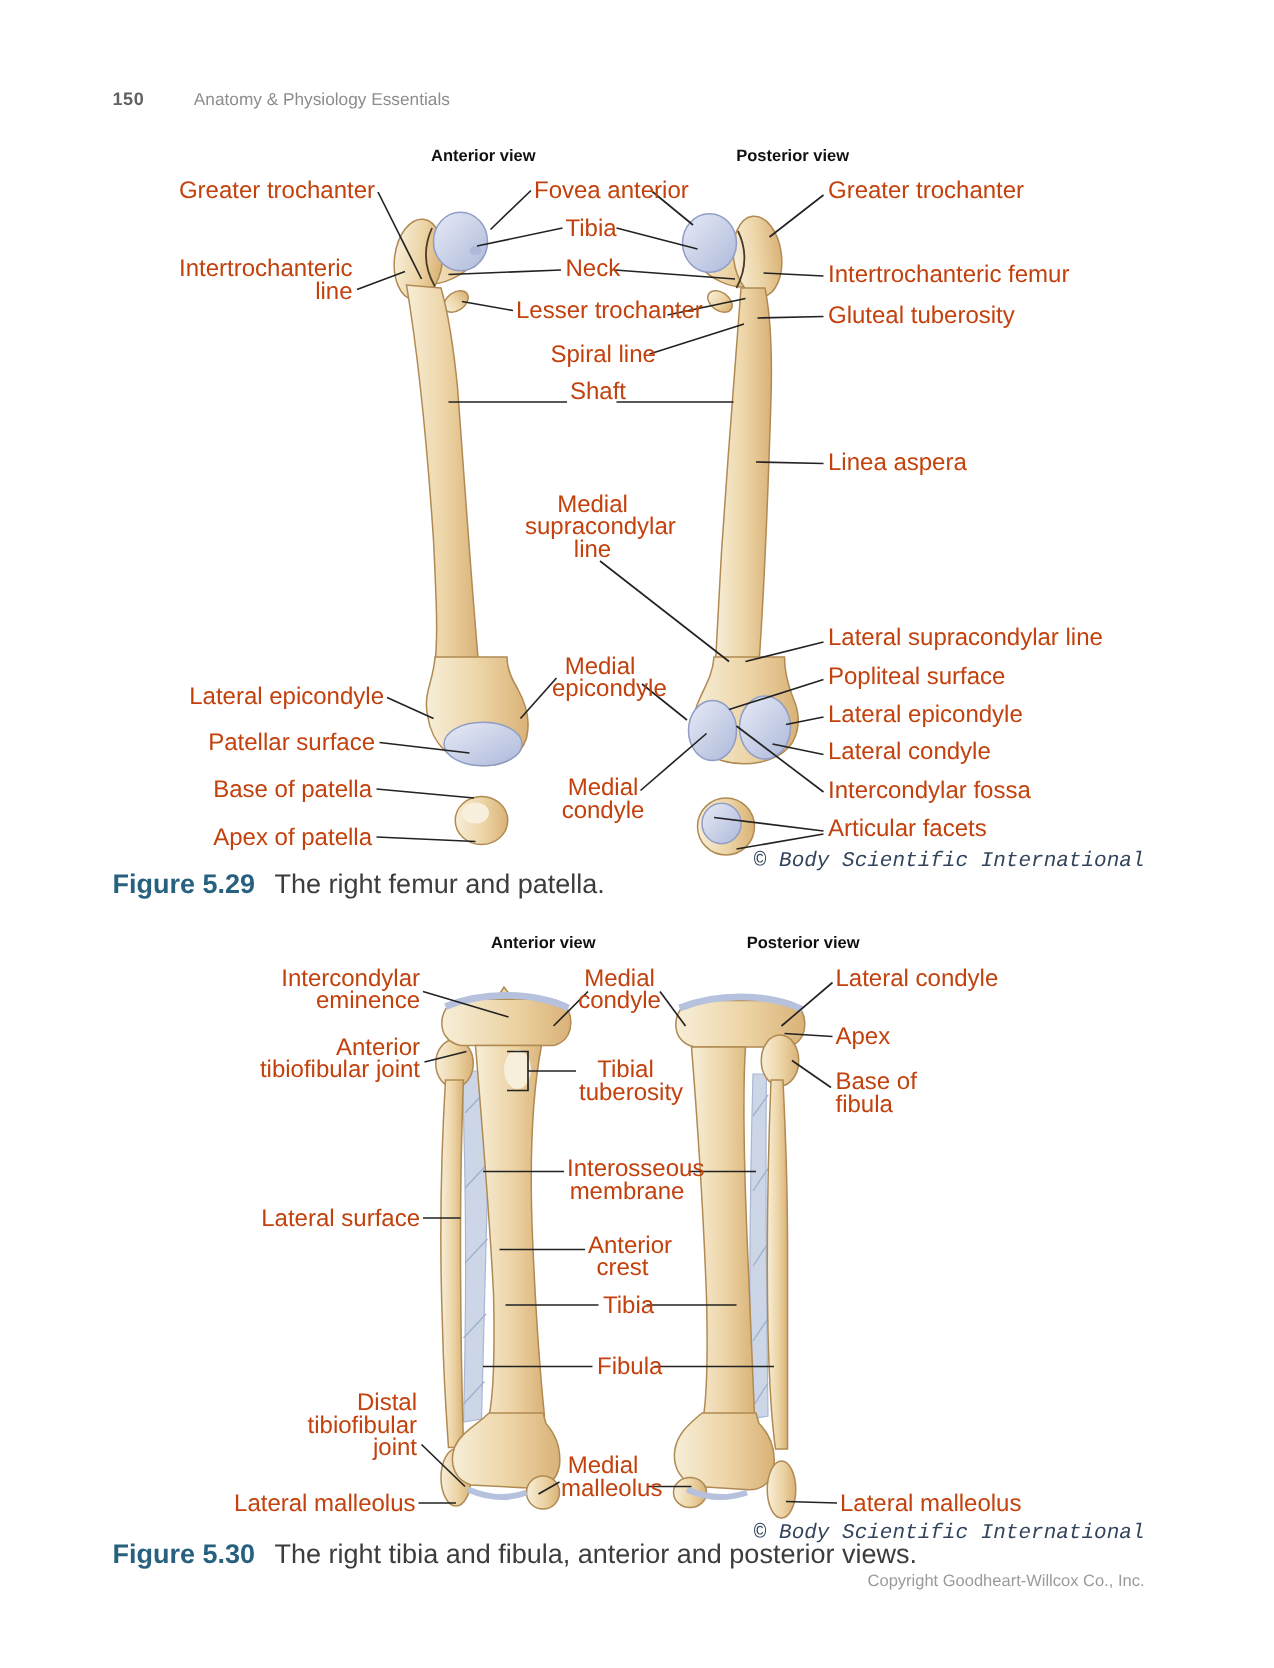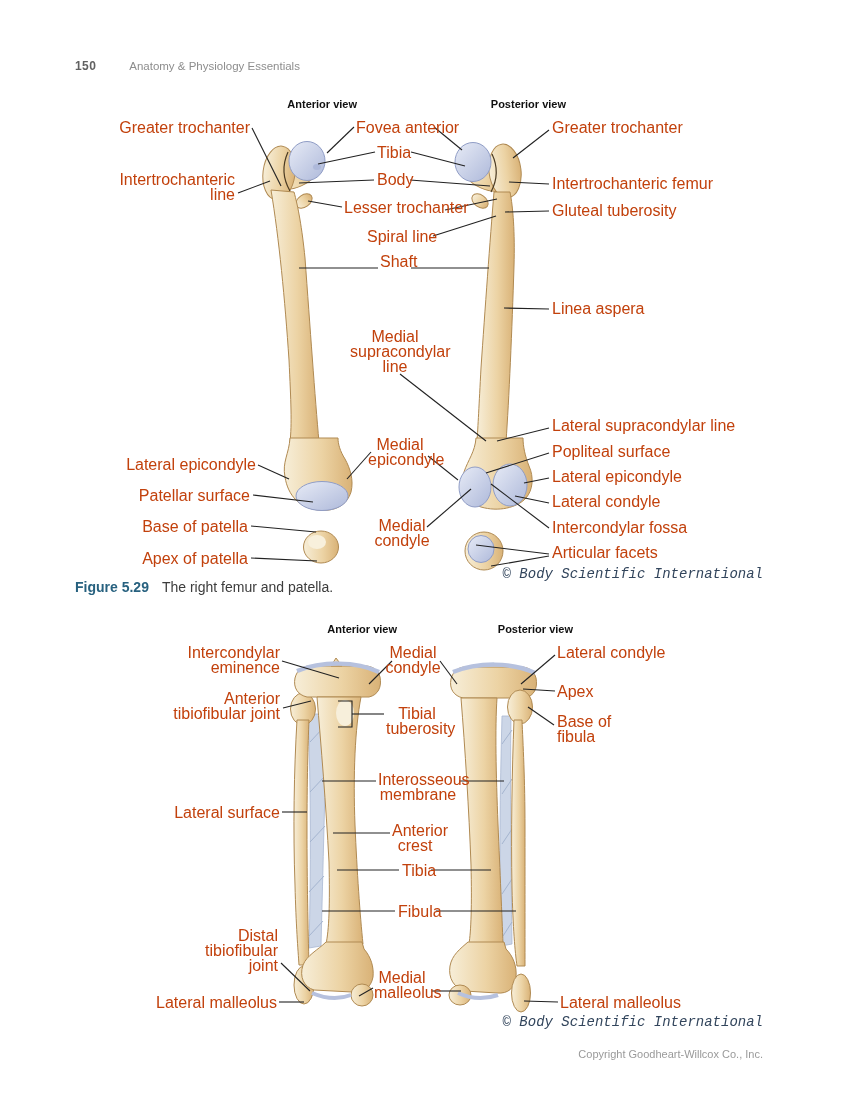--- a/index.html
+++ b/index.html
@@ -4,21 +4,21 @@
 <style>
   html,body{margin:0;padding:0;background:#fff;}
   .page{position:relative;width:849px;height:1112px;background:#ffffff;
         font-family:"Liberation Sans",sans-serif;overflow:hidden;}
   .art{position:absolute;left:0;top:0;width:849px;height:1112px;}
   .lbl{position:absolute;font-size:16px;line-height:15px;color:#c2410c;white-space:pre-line;}
   .lbl.r{text-align:right;}
   .lbl.c{text-align:center;}
   .view-title{position:absolute;width:130px;text-align:right;font-size:11px;font-weight:bold;color:#101010;}
   .credit{position:absolute;font-family:Liberation Mono, monospace;font-style:italic;font-size:14px;color:#32455c;}
-  .caption{position:absolute;font-size:14px;color:#3c3c3c;}
+  .caption{position:absolute;font-size:18px;color:#3c3c3c;}
   .caption .fig-label{color:var(--figure-label,#27617f);font-weight:bold;margin-right:13px;}
   .hdr{position:absolute;top:59px;left:75px;font-size:11.5px;color:#8d8d8d;}
   .hdr .num{font-weight:bold;color:#616161;margin-right:33px;letter-spacing:.4px;font-size:12px;}
   .footer{position:absolute;font-size:11px;color:#9a9a9a;text-align:right;}
 </style>
 </head>
 <body>
 
 <div class="page">
 
@@ -180,21 +180,21 @@
   <div class="lbl r" style="right:599px;top:120px">Greater trochanter</div>
   <div class="lbl r" style="right:614px;top:172px">Intertrochanteric
 line</div>
   <div class="lbl r" style="right:593px;top:457px">Lateral epicondyle</div>
   <div class="lbl r" style="right:599px;top:488px">Patellar surface</div>
   <div class="lbl r" style="right:601px;top:519px">Base of patella</div>
   <div class="lbl r" style="right:601px;top:551px">Apex of patella</div>
 
   <div class="lbl" style="left:356px;top:120px">Fovea anterior</div>
   <div class="lbl" style="left:377px;top:145px">Tibia</div>
-  <div class="lbl" style="left:377px;top:172px">Body</div>
+  <div class="lbl" style="left:377px;top:172px">Neck</div>
   <div class="lbl" style="left:344px;top:200px">Lesser trochanter</div>
   <div class="lbl" style="left:367px;top:229px">Spiral line</div>
   <div class="lbl" style="left:380px;top:254px">Shaft</div>
   <div class="lbl c" style="left:350px;top:329px;width:90px">Medial
 supracondylar
 line</div>
   <div class="lbl c" style="left:368px;top:437px;width:64px">Medial
 epicondyle</div>
   <div class="lbl c" style="left:372px;top:518px;width:60px">Medial
 condyle</div>
@@ -241,16 +241,19 @@
   <div class="lbl c" style="left:374px;top:970px;width:56px">Medial
 malleolus</div>
 
   <div class="lbl" style="left:557px;top:645px">Lateral condyle</div>
   <div class="lbl" style="left:557px;top:684px">Apex</div>
   <div class="lbl" style="left:557px;top:714px">Base of
 fibula</div>
   <div class="lbl" style="left:560px;top:995px">Lateral malleolus</div>
 
   <div class="credit" style="right:86px;top:1014px">© Body Scientific International</div>
+  <div class="caption" style="left:75px;top:1026px">
+    <span class="fig-label">Figure 5.30</span><span>The right tibia and fibula, anterior and posterior views.</span>
+  </div>
 
   <div class="footer" style="right:86px;top:1048px">Copyright Goodheart-Willcox Co., Inc.</div>
 
 </div>
 
 </body></html>

